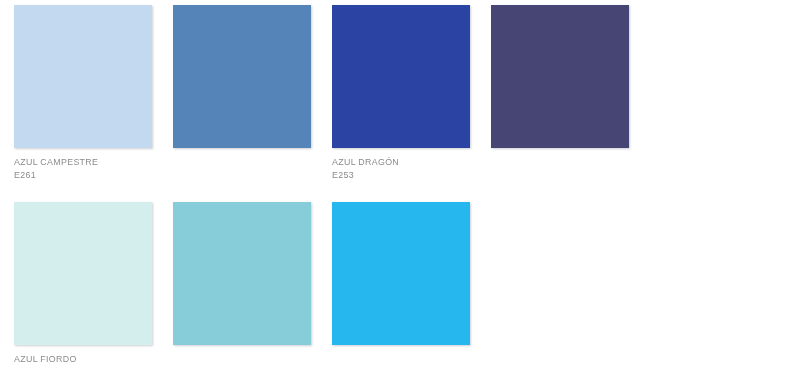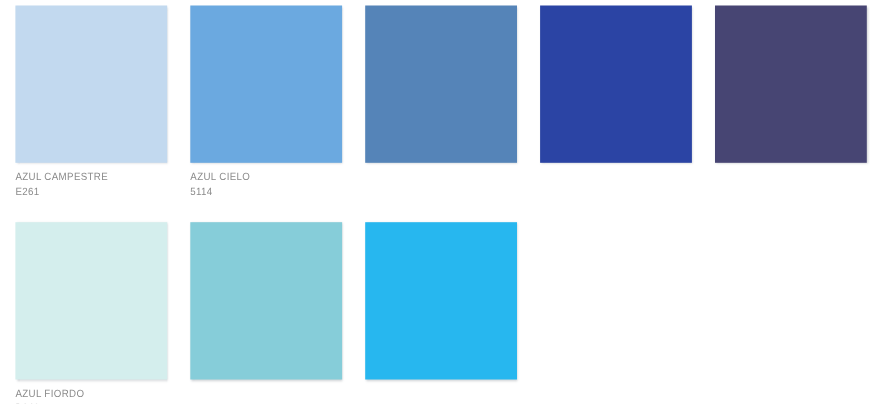--- a/index.html
+++ b/index.html
@@ -78,31 +78,28 @@
 <div id="palette-board">
   <div class="palette-row" id="palette-row-0">
       <div class="swatch-cell">
         <div class="swatch-chip" style="background-color: rgb(194, 217, 239);"></div>
         <div class="swatch-caption">
           <span class="swatch-name">AZUL CAMPESTRE</span>
           <span class="swatch-code">E261</span>
         </div>
       </div>
       <div class="swatch-cell">
-        <div class="swatch-chip" style="background-color: rgb(107, 169, 224);"></div>
-        <div class="swatch-caption">
-          <span class="swatch-name">AZUL CIELO</span>
-          <span class="swatch-code">5114</span>
-        </div>
-      </div>
-      <div class="swatch-cell">
         <div class="swatch-chip" style="background-color: rgb(85, 132, 184);"></div>
       </div>
       <div class="swatch-cell">
         <div class="swatch-chip" style="background-color: rgb(43, 68, 164);"></div>
+        <div class="swatch-caption">
+          <span class="swatch-name">AZUL DRAGÓN</span>
+          <span class="swatch-code">E253</span>
+        </div>
       </div>
       <div class="swatch-cell">
         <div class="swatch-chip" style="background-color: rgb(71, 69, 115);"></div>
       </div>
     </div>
   <div class="palette-row" id="palette-row-1">
       <div class="swatch-cell">
         <div class="swatch-chip" style="background-color: rgb(212, 238, 237);"></div>
         <div class="swatch-caption">
           <span class="swatch-name">AZUL FIORDO</span>

